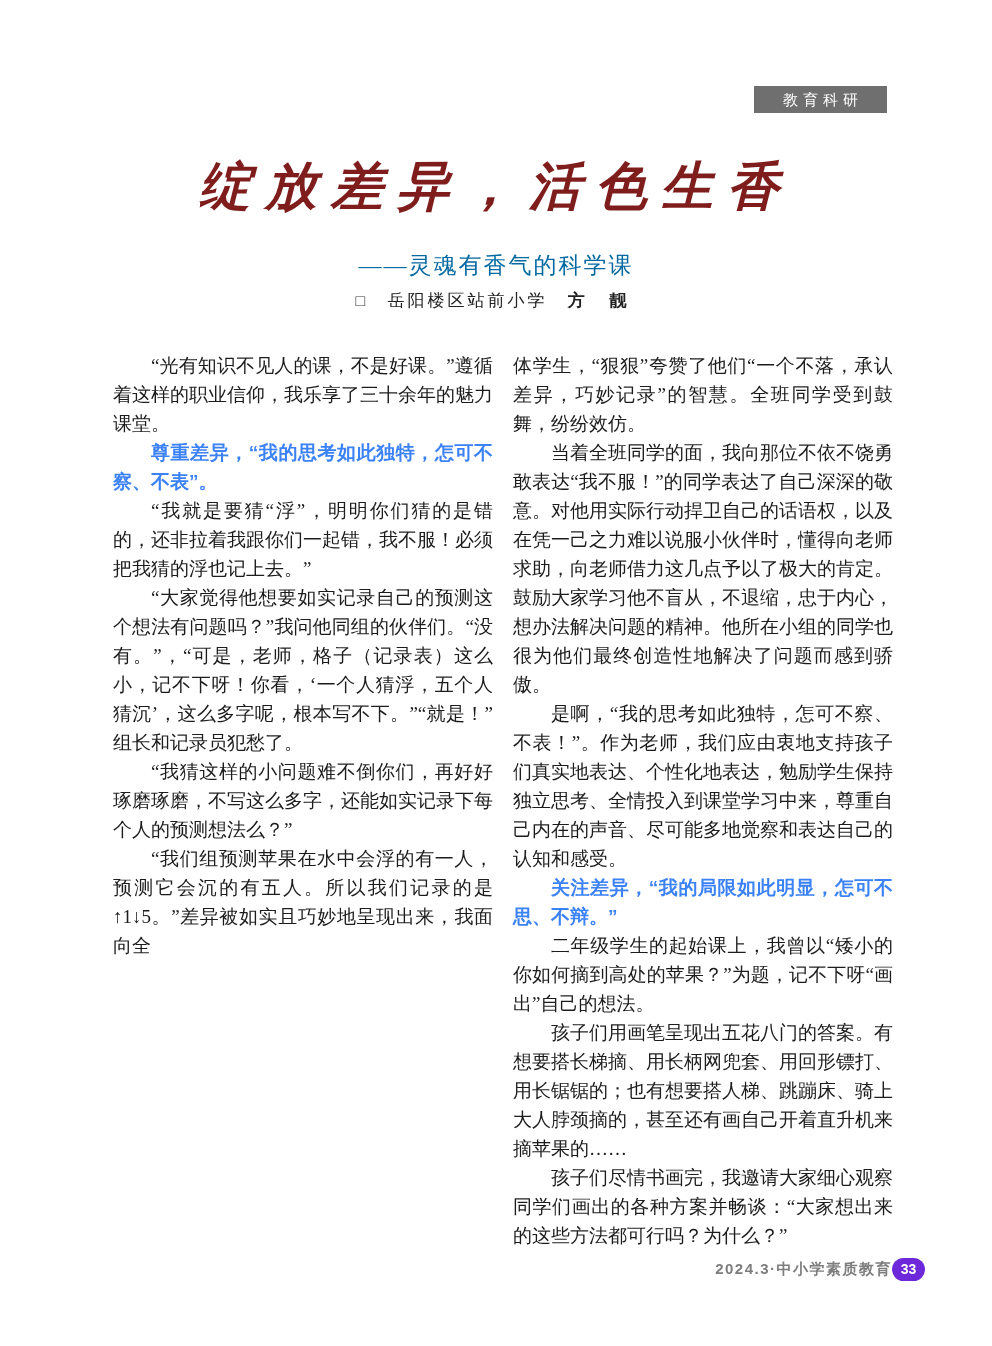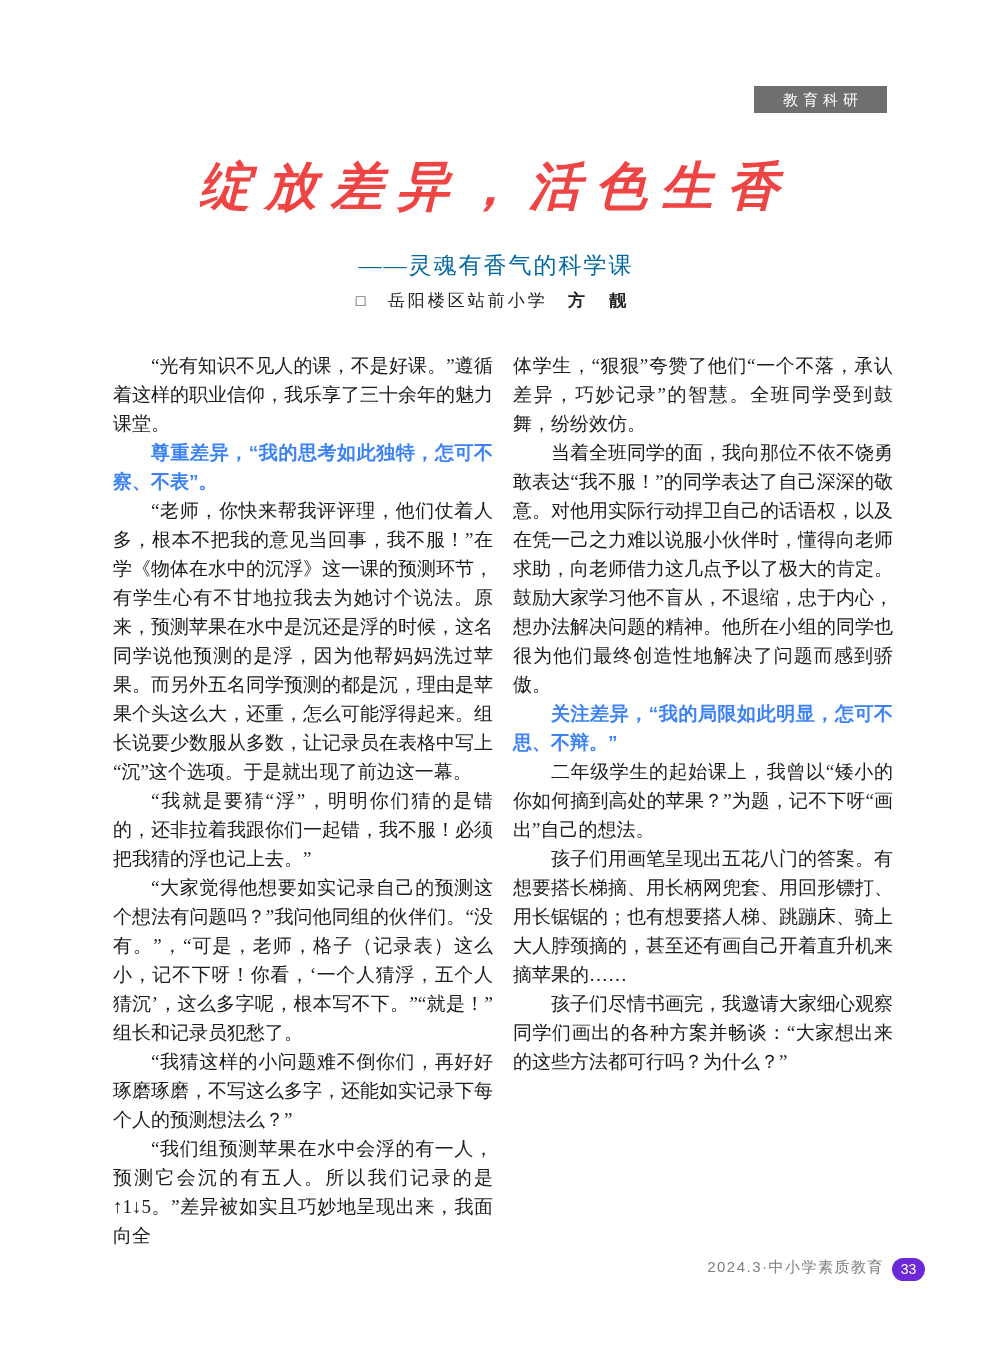--- a/index.html
+++ b/index.html
@@ -33,21 +33,21 @@
   .article-title {
     position: absolute;
     top: 152px;
     left: 0;
     width: 100%;
     text-align: center;
     font-size: 52px;
     font-weight: 700;
     font-style: italic;
     letter-spacing: 14px;
-    color: #ef4444;
+    color: #7f1d1d;
     font-family: "Liberation Serif", "DejaVu Serif", serif;
   }
   .article-subtitle {
     position: absolute;
     top: 250px;
     left: 0;
     width: 100%;
     text-align: center;
     font-size: 23px;
     letter-spacing: 2px;
@@ -61,21 +61,21 @@
     text-align: center;
     font-size: 17px;
     color: #222222;
   }
   .author-line .marker { margin-right: 18px; font-size: 16px; color: #333; }
   .author-line .affiliation { letter-spacing: 3px; text-align: center; }
   .author-line .name {
     margin-left: 16px;
     font-weight: 700;
     letter-spacing: 10px;
-    font-family: Liberation Serif, serif;
+    font-family: Liberation Sans, sans-serif;
   }
   .body-columns {
     position: absolute;
     top: 351px;
     left: 113px;
     width: 780px;
     display: flex;
     gap: 20px;
   }
   .column {
@@ -90,22 +90,23 @@
   .column p.heading {
     font-weight: 700;
     color: #3b82f6;
     font-family: "Liberation Sans", "DejaVu Sans", sans-serif;
   }
   .page-footer {
     position: absolute;
     top: 1258px;
     right: 67px;
     display: flex;
-    align-items: flex-start;
-    gap: 8px;
+    align-items: center;
+    gap: 0;
+    font-weight: bold;
   }
   .footer-text {
     color: #7d7d7d;
     font-size: 15px;
     letter-spacing: 1.5px;
     font-family: "Liberation Sans", "DejaVu Sans", sans-serif;
   }
   .page-number-badge {
     display: inline-block;
     min-width: 33px;
@@ -133,29 +134,29 @@
   <div class="author-line">
     <span class="marker">□</span>
     <span class="affiliation">岳阳楼区站前小学</span>
     <span class="name">方 靓</span>
   </div>
 
   <div class="body-columns">
     <div class="column">
         <p class="indent">“光有知识不见人的课，不是好课。”遵循着这样的职业信仰，我乐享了三十余年的魅力课堂。</p>
         <p class="heading indent">尊重差异，“我的思考如此独特，怎可不察、不表”。</p>
-        <p class="indent">“老师，你快来帮我评评理，他们仗着人多，根本不把我的意见当回事，我不服！”在学《物体在水中的沉浮》这一课的预测环节，有学生心有不甘地拉我去为她讨个说法。原来，预测苹果在水中是沉还是浮的时候，这名同学说他预测的是浮，因为他帮妈妈洗过苹果。而另外五名同学预测的都是沉，理由是苹果个头这么大，还重，怎么可能浮得起来。组长说要少数服从多数，让记录员在表格中写上“沉”这个选项。于是就出现了前边这一幕。</p>
         <p class="indent">“我就是要猜“浮”，明明你们猜的是错的，还非拉着我跟你们一起错，我不服！必须把我猜的浮也记上去。”</p>
         <p class="indent">“大家觉得他想要如实记录自己的预测这个想法有问题吗？”我问他同组的伙伴们。“没有。”，“可是，老师，格子（记录表）这么小，记不下呀！你看，‘一个人猜浮，五个人猜沉’，这么多字呢，根本写不下。”“就是！”组长和记录员犯愁了。</p>
         <p class="indent">“我猜这样的小问题难不倒你们，再好好琢磨琢磨，不写这么多字，还能如实记录下每个人的预测想法么？”</p>
         <p class="indent">“我们组预测苹果在水中会浮的有一人，预测它会沉的有五人。所以我们记录的是↑1↓5。”差异被如实且巧妙地呈现出来，我面向全</p>
       </div>
     <div class="column">
         <p class="">体学生，“狠狠”夸赞了他们“一个不落，承认差异，巧妙记录”的智慧。全班同学受到鼓舞，纷纷效仿。</p>
         <p class="indent">当着全班同学的面，我向那位不依不饶勇敢表达“我不服！”的同学表达了自己深深的敬意。对他用实际行动捍卫自己的话语权，以及在凭一己之力难以说服小伙伴时，懂得向老师求助，向老师借力这几点予以了极大的肯定。鼓励大家学习他不盲从，不退缩，忠于内心，想办法解决问题的精神。他所在小组的同学也很为他们最终创造性地解决了问题而感到骄傲。</p>
+        <p class="indent">是啊，“我的思考如此独特，怎可不察、不表！”。作为老师，我们应由衷地支持孩子们真实地表达、个性化地表达，勉励学生保持独立思考、全情投入到课堂学习中来，尊重自己内在的声音、尽可能多地觉察和表达自己的认知和感受。</p>
         <p class="heading indent">关注差异，“我的局限如此明显，怎可不思、不辩。”</p>
         <p class="indent">二年级学生的起始课上，我曾以“矮小的你如何摘到高处的苹果？”为题，记不下呀“画出”自己的想法。</p>
         <p class="indent">孩子们用画笔呈现出五花八门的答案。有想要搭长梯摘、用长柄网兜套、用回形镖打、用长锯锯的；也有想要搭人梯、跳蹦床、骑上大人脖颈摘的，甚至还有画自己开着直升机来摘苹果的……</p>
         <p class="indent">孩子们尽情书画完，我邀请大家细心观察同学们画出的各种方案并畅谈：“大家想出来的这些方法都可行吗？为什么？”</p>
       </div>
   </div>
 
   <div class="page-footer">
     <span class="footer-text">2024.3·中小学素质教育</span>
     <span class="page-number-badge">33</span>

